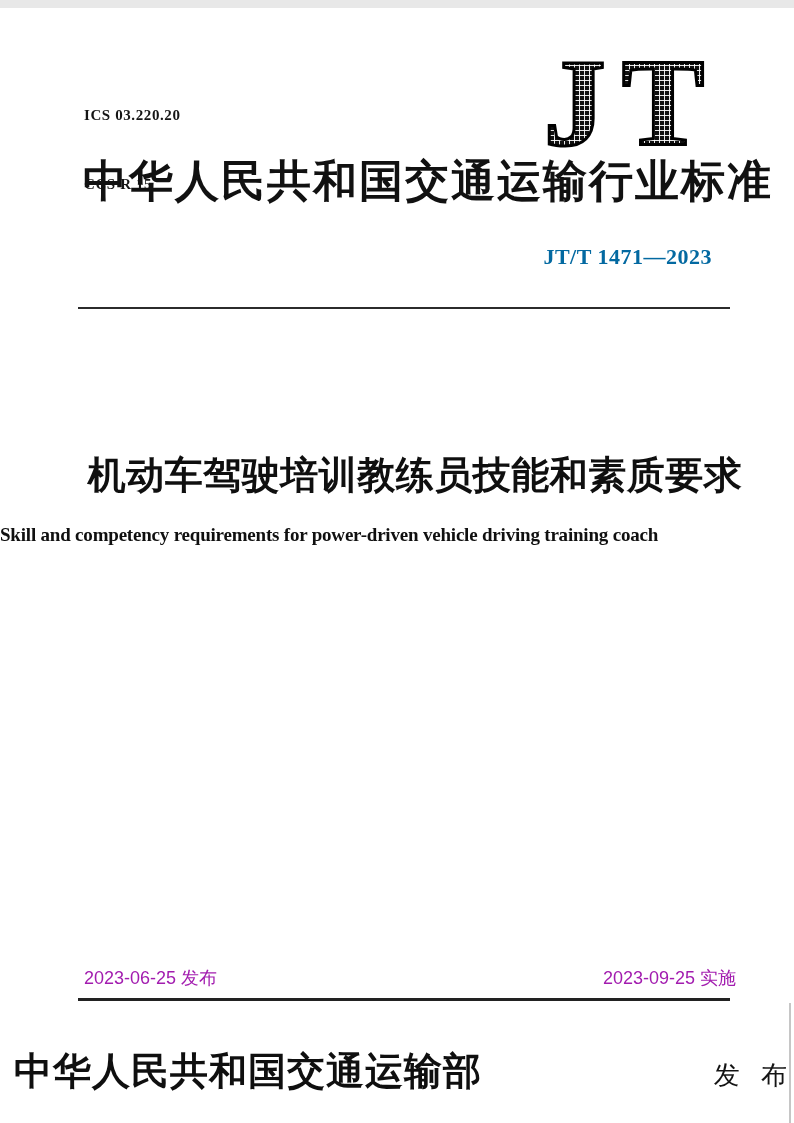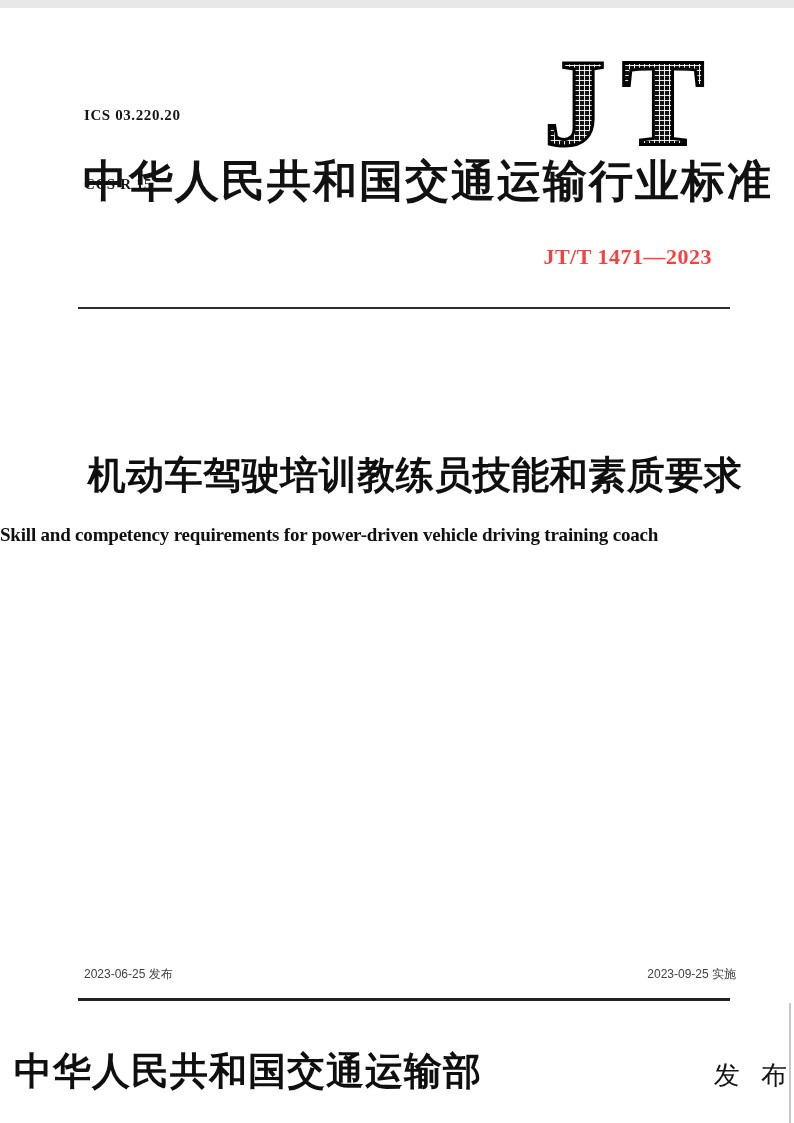--- a/index.html
+++ b/index.html
@@ -57,21 +57,21 @@
   }
 
   .standard-number {
     position: absolute;
     right: 82px;
     top: 236px;
     font-family: "Liberation Serif", "DejaVu Serif", serif;
     font-weight: bold;
     font-size: 22px;
     letter-spacing: 0.5px;
-    color: #ef4444;
+    color: #0369a1;
   }
 
   .rule {
     position: absolute;
     left: 78px;
     width: 652px;
     background: #2b2b2b;
   }
   .rule-top  { top: 299px; height: 2px; }
   .rule-bottom { top: 990px; height: 3px; background: #222222; }
@@ -108,22 +108,22 @@
   
   .dates-row {
     position: absolute;
     left: 84px;
     right: 58px;
     top: 958px;
     display: flex;
     justify-content: space-between;
     align-items: flex-start;
     font-family: "Liberation Sans", "DejaVu Sans", sans-serif;
-    font-size: 12px;
-    color: #404040;
+    font-size: 18px;
+    color: #a21caf;
   }
 
   
   .publisher-row {
     position: absolute;
     left: 0; right: 0;
     top: 1038px;
     display: flex;
     justify-content: space-between;
     align-items: baseline;

